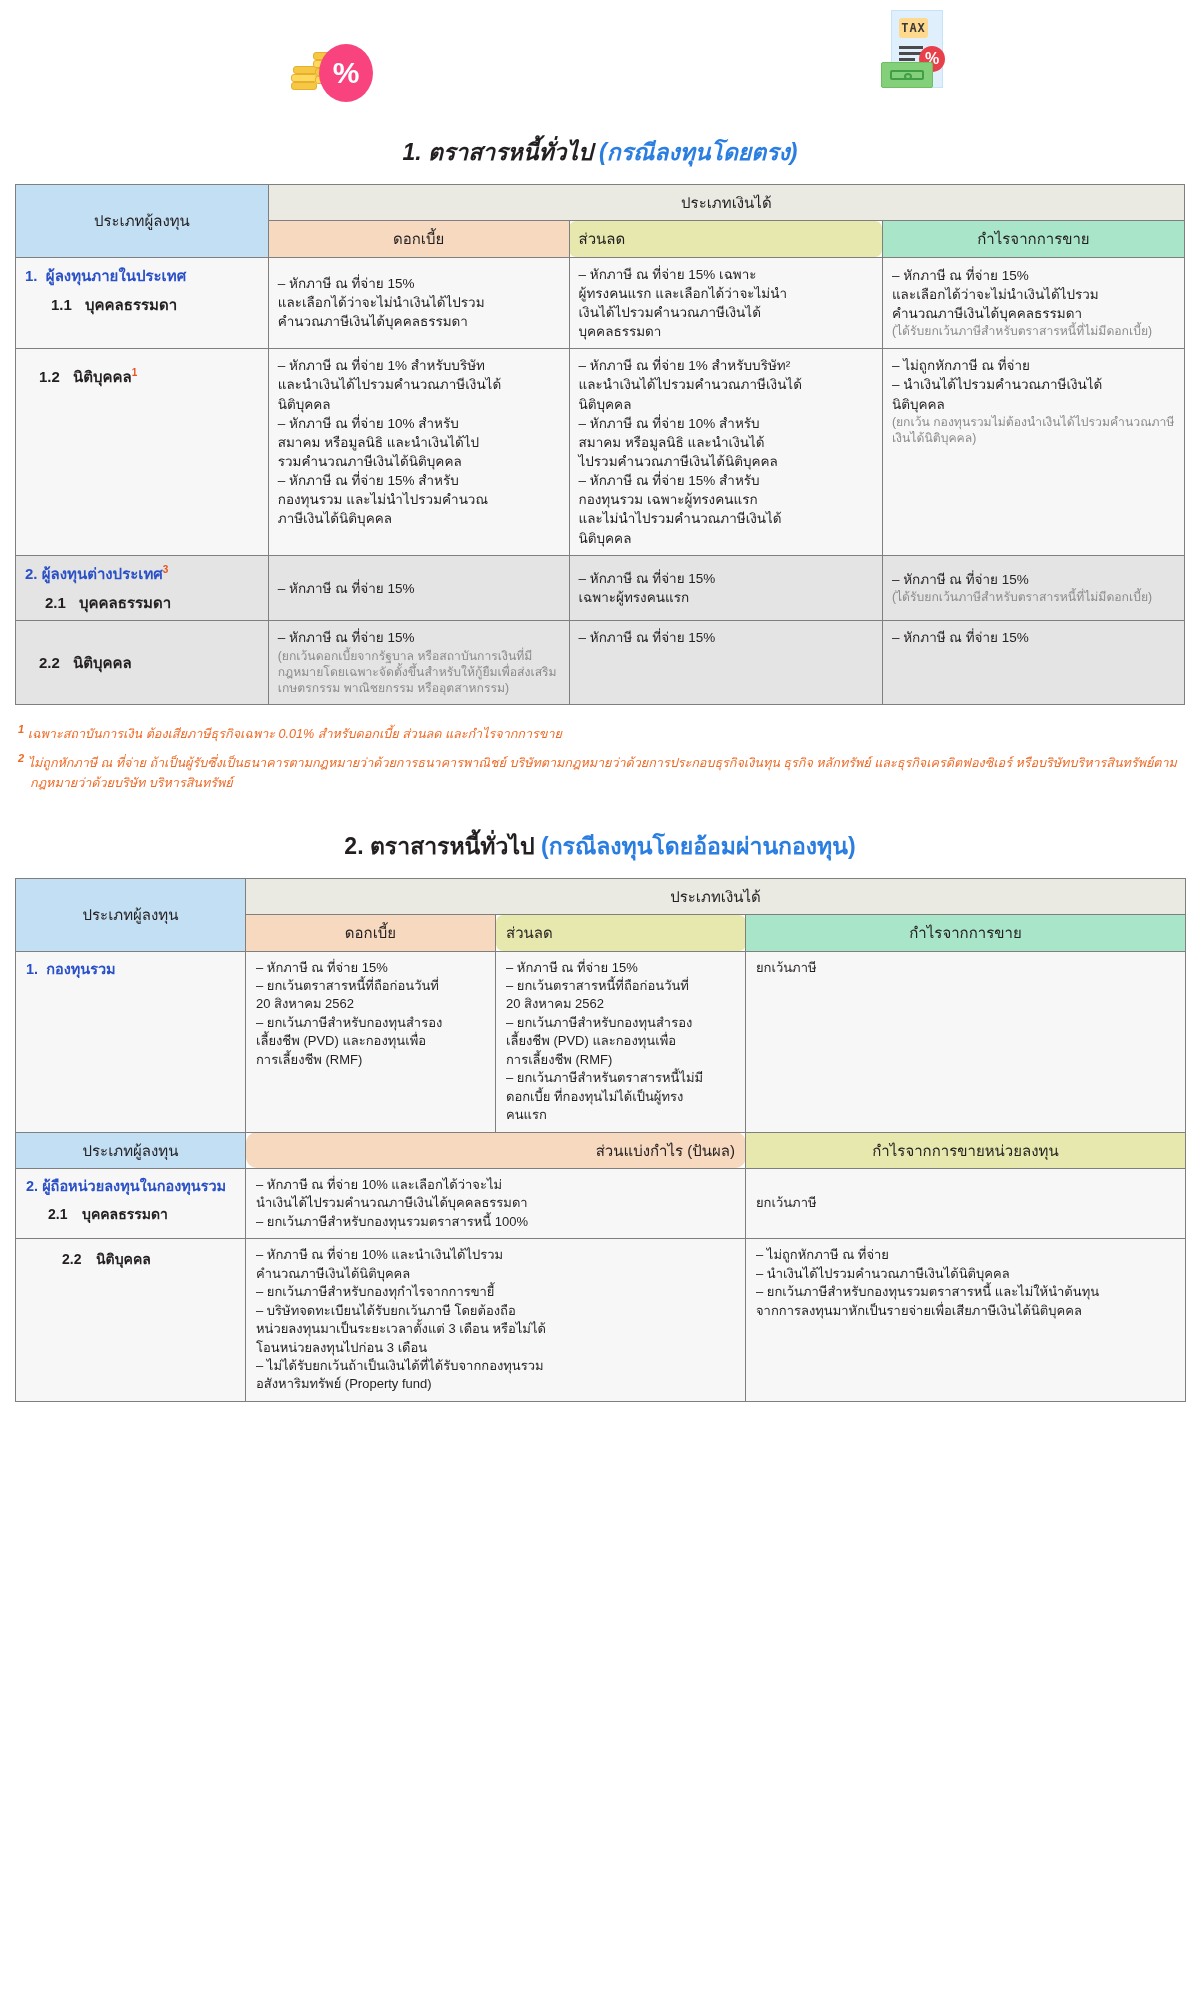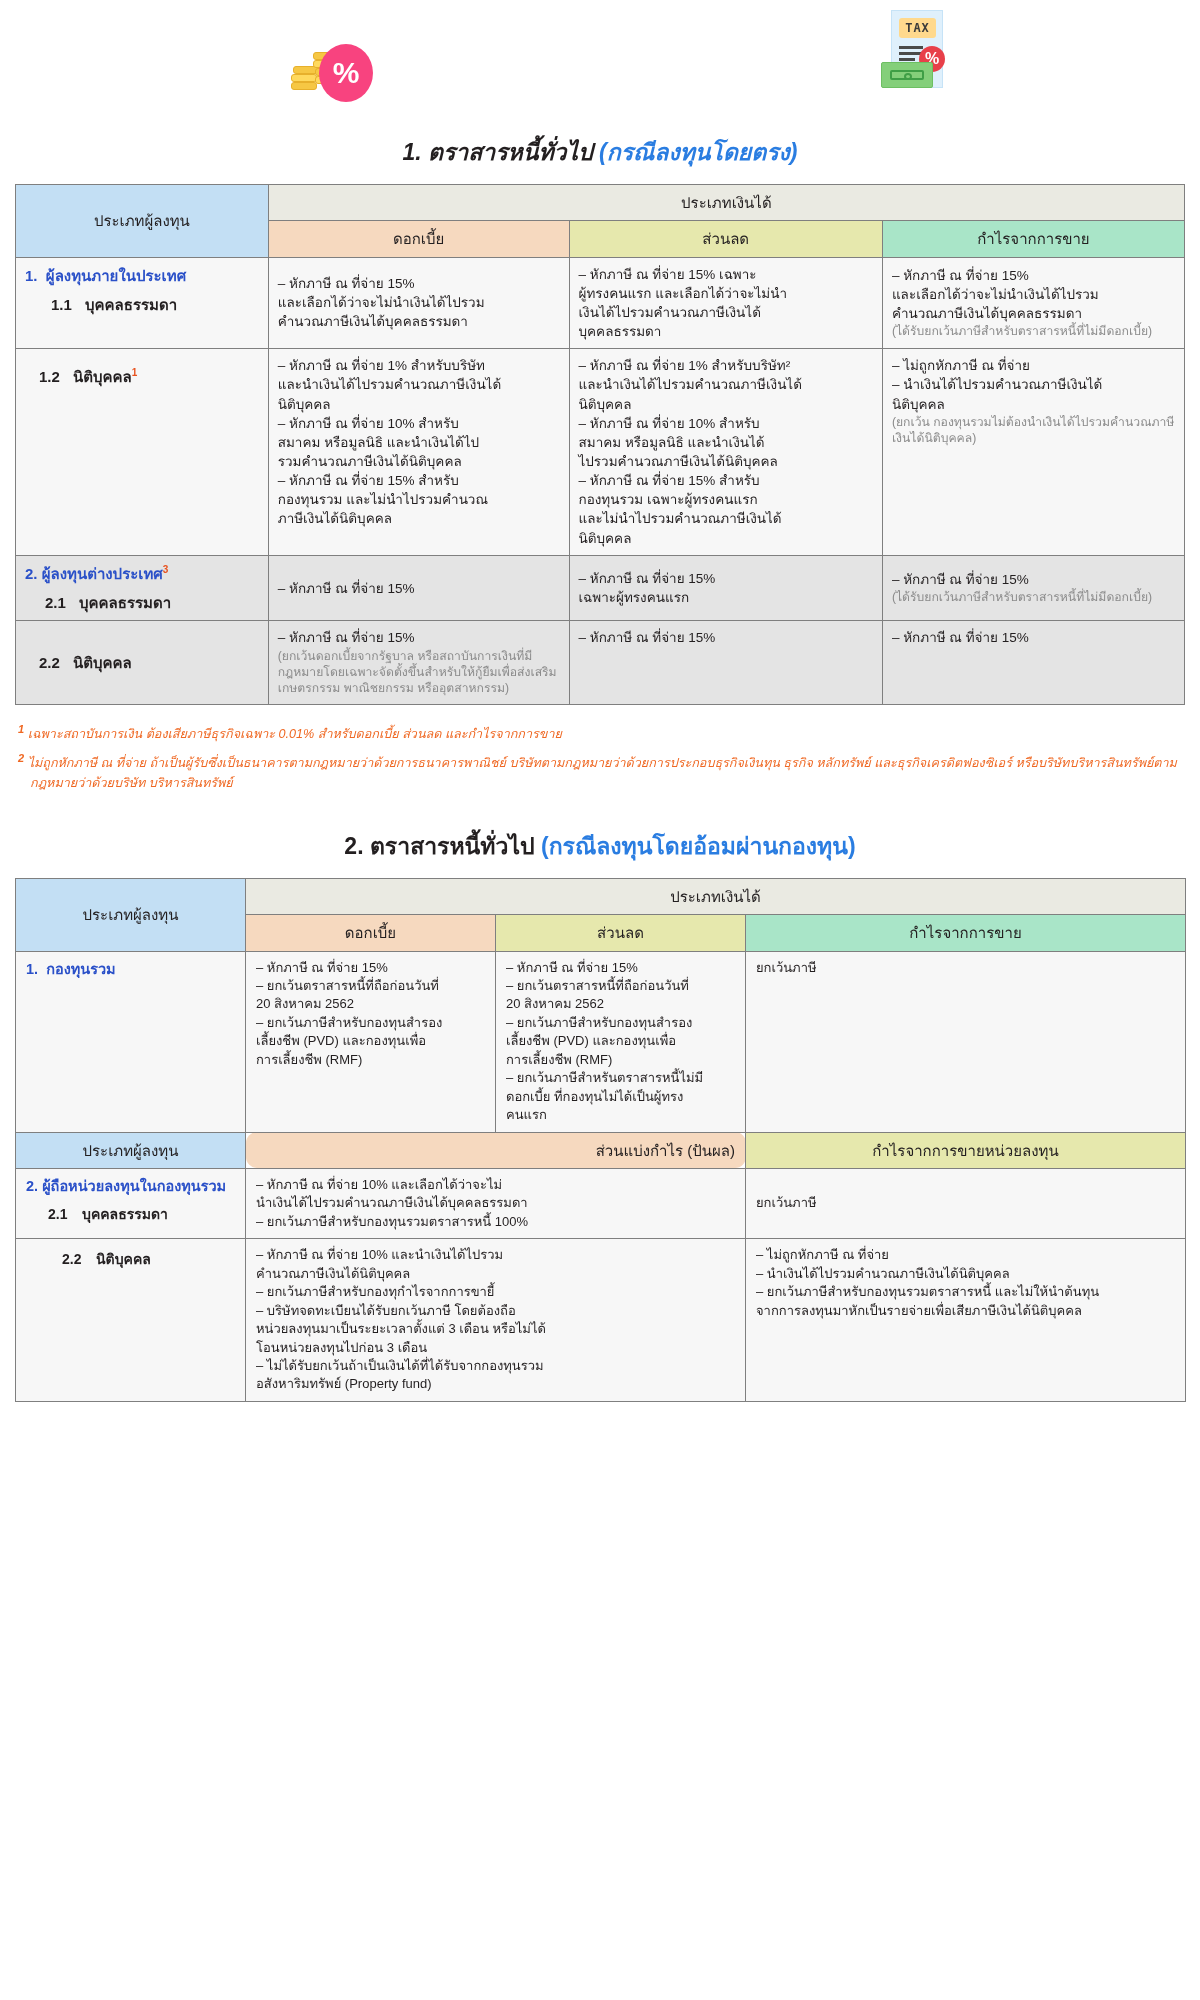--- a/index.html
+++ b/index.html
@@ -51,21 +51,21 @@
     display:flex; align-items:center; justify-content:center;
     color:#fff; font-size:30px; font-weight:bold;
   }
   
   .taxdoc{ position:absolute; right:-30px; top:-12px; width:92px; height:92px; }
   .paper{
     position:absolute; left:18px; top:0; width:52px; height:78px;
     background:#dff0fc; border:1px solid #c6e3f7;
   }
   .tax-chip{
-    position:absolute; left:26px; top:8px; width:37px; height:20px;
+    position:absolute; left:26px; top:8px; width:29px; height:20px;
     background:#ffd98d; border-radius:3px;
     font-size:12px; font-weight:bold; color:#3a3a3a;
     display:flex; align-items:center; justify-content:center;
     letter-spacing:1px; font-family:"DejaVu Sans Mono", monospace;
   }
   .pline{ position:absolute; left:26px; height:3px; background:#4a4a4a; width:24px; }
   .pline.l1{ top:36px; } .pline.l2{ top:42px; } .pline.l3{ top:48px; width:16px;}
   .pct-badge{
     position:absolute; left:46px; top:36px; width:26px; height:26px;
     border-radius:50%; background:#e8404a; color:#fff;
@@ -107,21 +107,21 @@
   td, th{
     border:1px solid #7f7f7f;
     vertical-align:top;
     padding:7px 9px;
     font-weight:normal;
     line-height:1.42;
   }
   .hd-investor{ background:#c3dff4; text-align:center; vertical-align:middle; font-size:15px; }
   .hd-income{   background:#eaeae2; text-align:center; vertical-align:middle; font-size:15px; }
   .hd-interest{ background:#f6d9bf; text-align:center; vertical-align:middle; font-size:15px; }
-  .hd-discount{ background:#e6e8ad; text-align:center; vertical-align:middle; font-size:15px; }
+  .hd-discount{ background:#e6e8ad; text-align:left; vertical-align:middle; font-size:15px;border-radius:7px; }
   .hd-gain{     background:#a9e5c8; text-align:center; vertical-align:middle; font-size:15px; }
   .hd-profit{   background:#f6d9bf; text-align:right; vertical-align:middle; font-size:15px;border-radius:11px; }
   .hd-unitgain{ background:#e6e8ad; text-align:center; vertical-align:middle; font-size:15px; }
 
   .row-light td{ background:#f7f7f7; }
   .row-grey  td{ background:#e4e4e4; }
 
   .grp{
     color:#2a50c8; font-weight:bold; font-size:15px;
     display:block; margin-bottom:8px;

